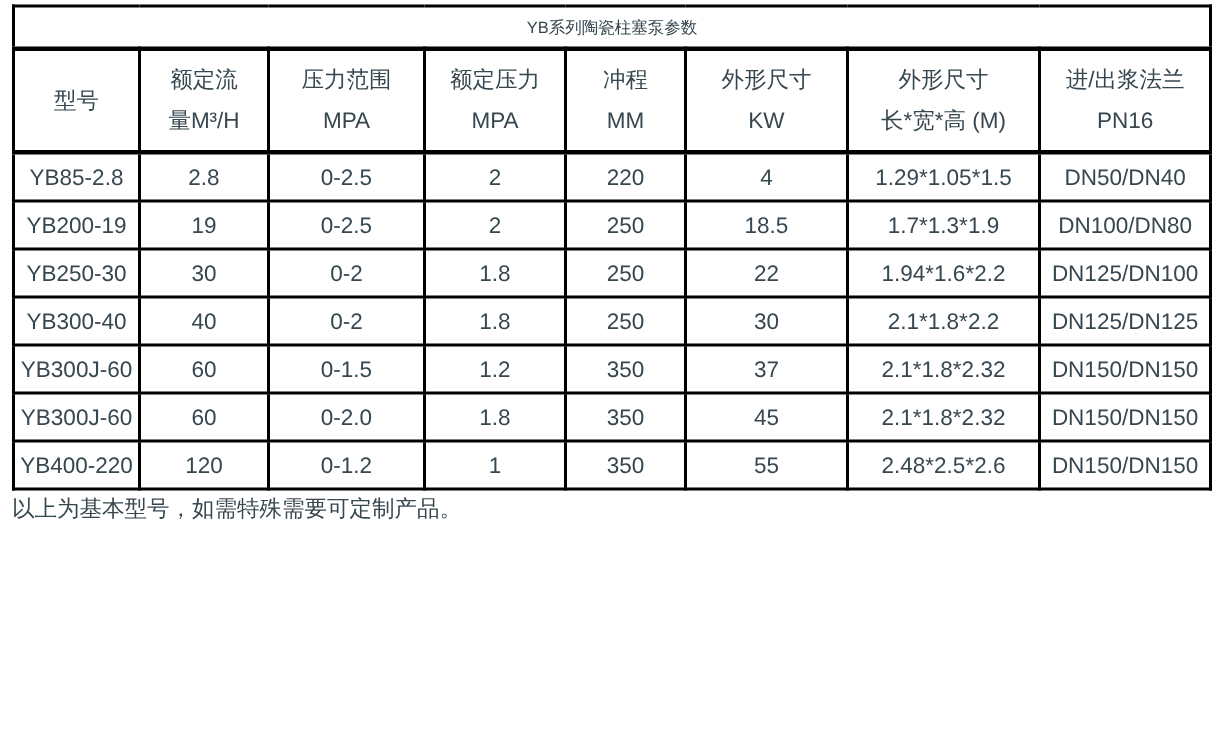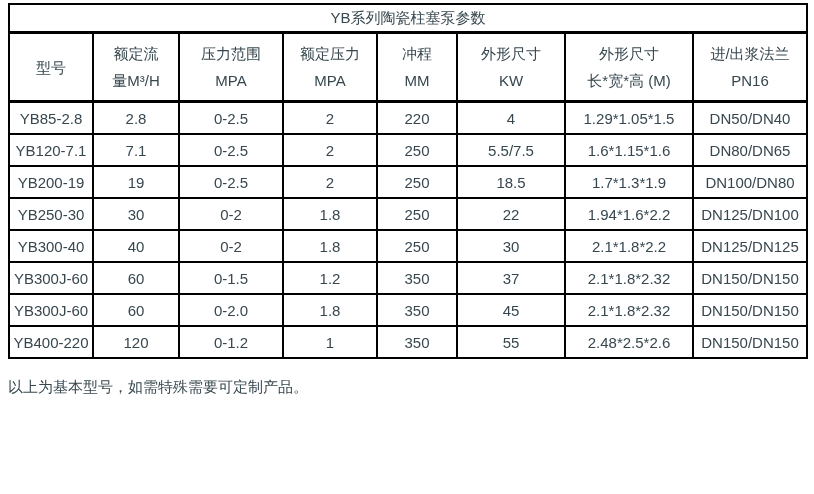--- a/index.html
+++ b/index.html
@@ -30,35 +30,35 @@
     font-size: 15px;
     font-weight: normal;
     color: #37474f;
     padding: 0;
     overflow: hidden;
     white-space: nowrap;
   }
   .spec-table .title-cell {
     height: 26px;
     border-bottom: 3px solid #000000;
-    font-size: 15px;
+    font-size: 11px;
   }
   .spec-table thead th.col-head {
     height: 66px;
     border-bottom: 3px solid #000000;
   }
   .col-head .hline {
     display: block;
     line-height: 27px;
   }
   .spec-table tbody td {
     height: 30px;
   }
   .footnote {
-    margin: 19px 0 0 8px;
+    margin: 3px 0 0 8px;
     font-size: 15px;
     color: #37474f;
   }
 </style>
 </head>
 <body>
 
 <div class="page">
   <table class="spec-table">
     <colgroup>
@@ -115,30 +115,20 @@
           <td>YB85-2.8</td>
           <td>2.8</td>
           <td>0-2.5</td>
           <td>2</td>
           <td>220</td>
           <td>4</td>
           <td>1.29*1.05*1.5</td>
           <td>DN50/DN40</td>
         </tr>
         <tr>
-          <td>YB120-7.1</td>
-          <td>7.1</td>
-          <td>0-2.5</td>
-          <td>2</td>
-          <td>250</td>
-          <td>5.5/7.5</td>
-          <td>1.6*1.15*1.6</td>
-          <td>DN80/DN65</td>
-        </tr>
-        <tr>
           <td>YB200-19</td>
           <td>19</td>
           <td>0-2.5</td>
           <td>2</td>
           <td>250</td>
           <td>18.5</td>
           <td>1.7*1.3*1.9</td>
           <td>DN100/DN80</td>
         </tr>
         <tr>

